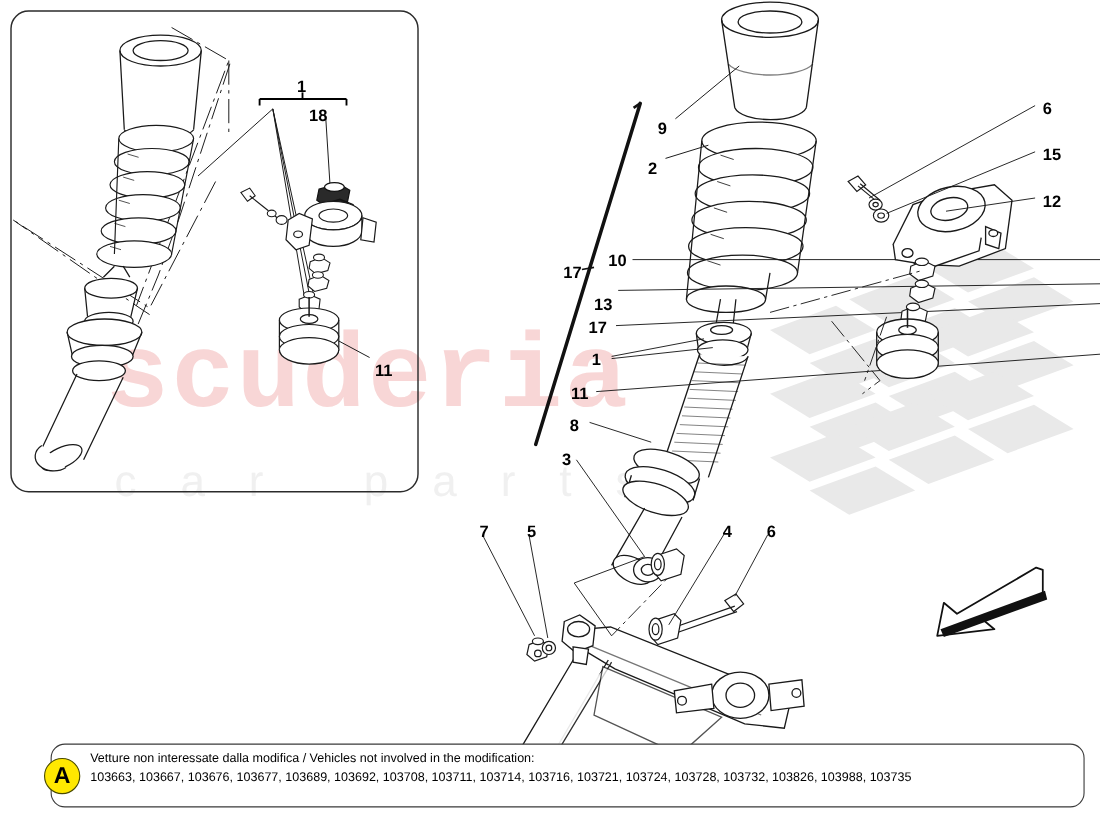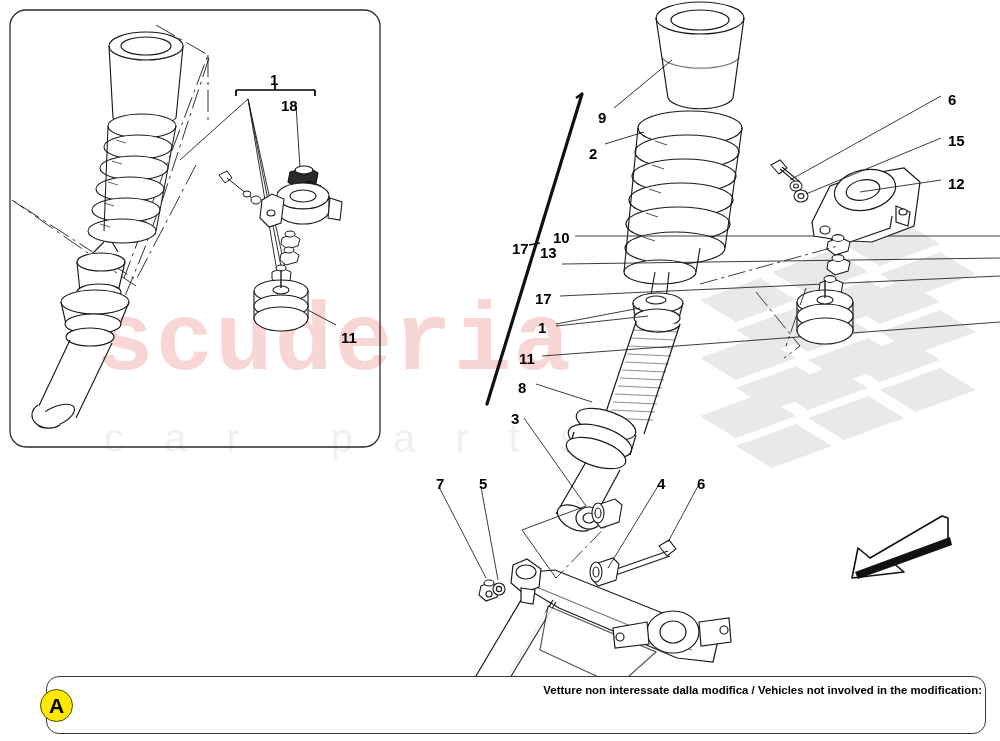--- a/index.html
+++ b/index.html
@@ -33,23 +33,22 @@
   }
 
   
   #note{
     position:absolute;left:46px;top:676px;width:940px;height:58px;
     border:1.3px solid #3a3a3a;border-radius:13px;background:#fff;
     box-sizing:border-box;
   }
   #note-text{
     position:absolute;left:82px;top:682px;width:900px;
-    font-size:11.4px;font-weight:700;color:#000;line-height:1.45;
+    font-size:11.4px;font-weight:400;color:#000;line-height:1.45;
     font-family:"Liberation Sans",sans-serif;
-    text-align:right;
   }
   #note-text .l{display:block;white-space:nowrap;}
   #badge-a{
     position:absolute;left:40px;top:689px;width:33px;height:33px;
     border-radius:50%;background:#FFE800;border:1.2px solid #4a4a00;
     box-sizing:border-box;
   }
   #badge-a span{
     display:block;width:100%;height:100%;text-align:center;
     line-height:31px;font-size:21px;font-weight:700;color:#000;
@@ -396,37 +395,38 @@
   </svg>
 
   <div class="lbl" style="left:270px;top:72px">1</div>
   <div class="lbl" style="left:281px;top:98px">18</div>
   <div class="lbl" style="left:341px;top:330px">11</div>
 
   <div class="lbl" style="left:598px;top:110px">9</div>
   <div class="lbl" style="left:589px;top:146px">2</div>
   <div class="lbl" style="left:512px;top:241px">17</div>
   <div class="lbl" style="left:553px;top:230px">10</div>
-  <div class="lbl" style="left:540px;top:245px">13</div>
+  <div class="lbl" style="left:540px;top:270px">13</div>
   <div class="lbl" style="left:535px;top:291px">17</div>
   <div class="lbl" style="left:538px;top:320px">1</div>
   <div class="lbl" style="left:519px;top:351px">11</div>
   <div class="lbl" style="left:518px;top:380px">8</div>
   <div class="lbl" style="left:511px;top:411px">3</div>
 
   <div class="lbl" style="left:948px;top:92px">6</div>
   <div class="lbl" style="left:948px;top:133px">15</div>
   <div class="lbl" style="left:948px;top:176px">12</div>
 
   <div class="lbl" style="left:436px;top:476px">7</div>
   <div class="lbl" style="left:479px;top:476px">5</div>
   <div class="lbl" style="left:657px;top:476px">4</div>
   <div class="lbl" style="left:697px;top:476px">6</div>
 
   <div id="note"></div>
   <div id="note-text">
     <span class="l">Vetture non interessate dalla modifica / Vehicles not involved in the modification:</span>
+    <span class="l">103663, 103667, 103676, 103677, 103689, 103692, 103708, 103711, 103714, 103716, 103721, 103724, 103728, 103732, 103826, 103988, 103735</span>
   </div>
   <div id="badge-a">
     <span>A</span>
   </div>
 
 </div>
 
 </body></html>

